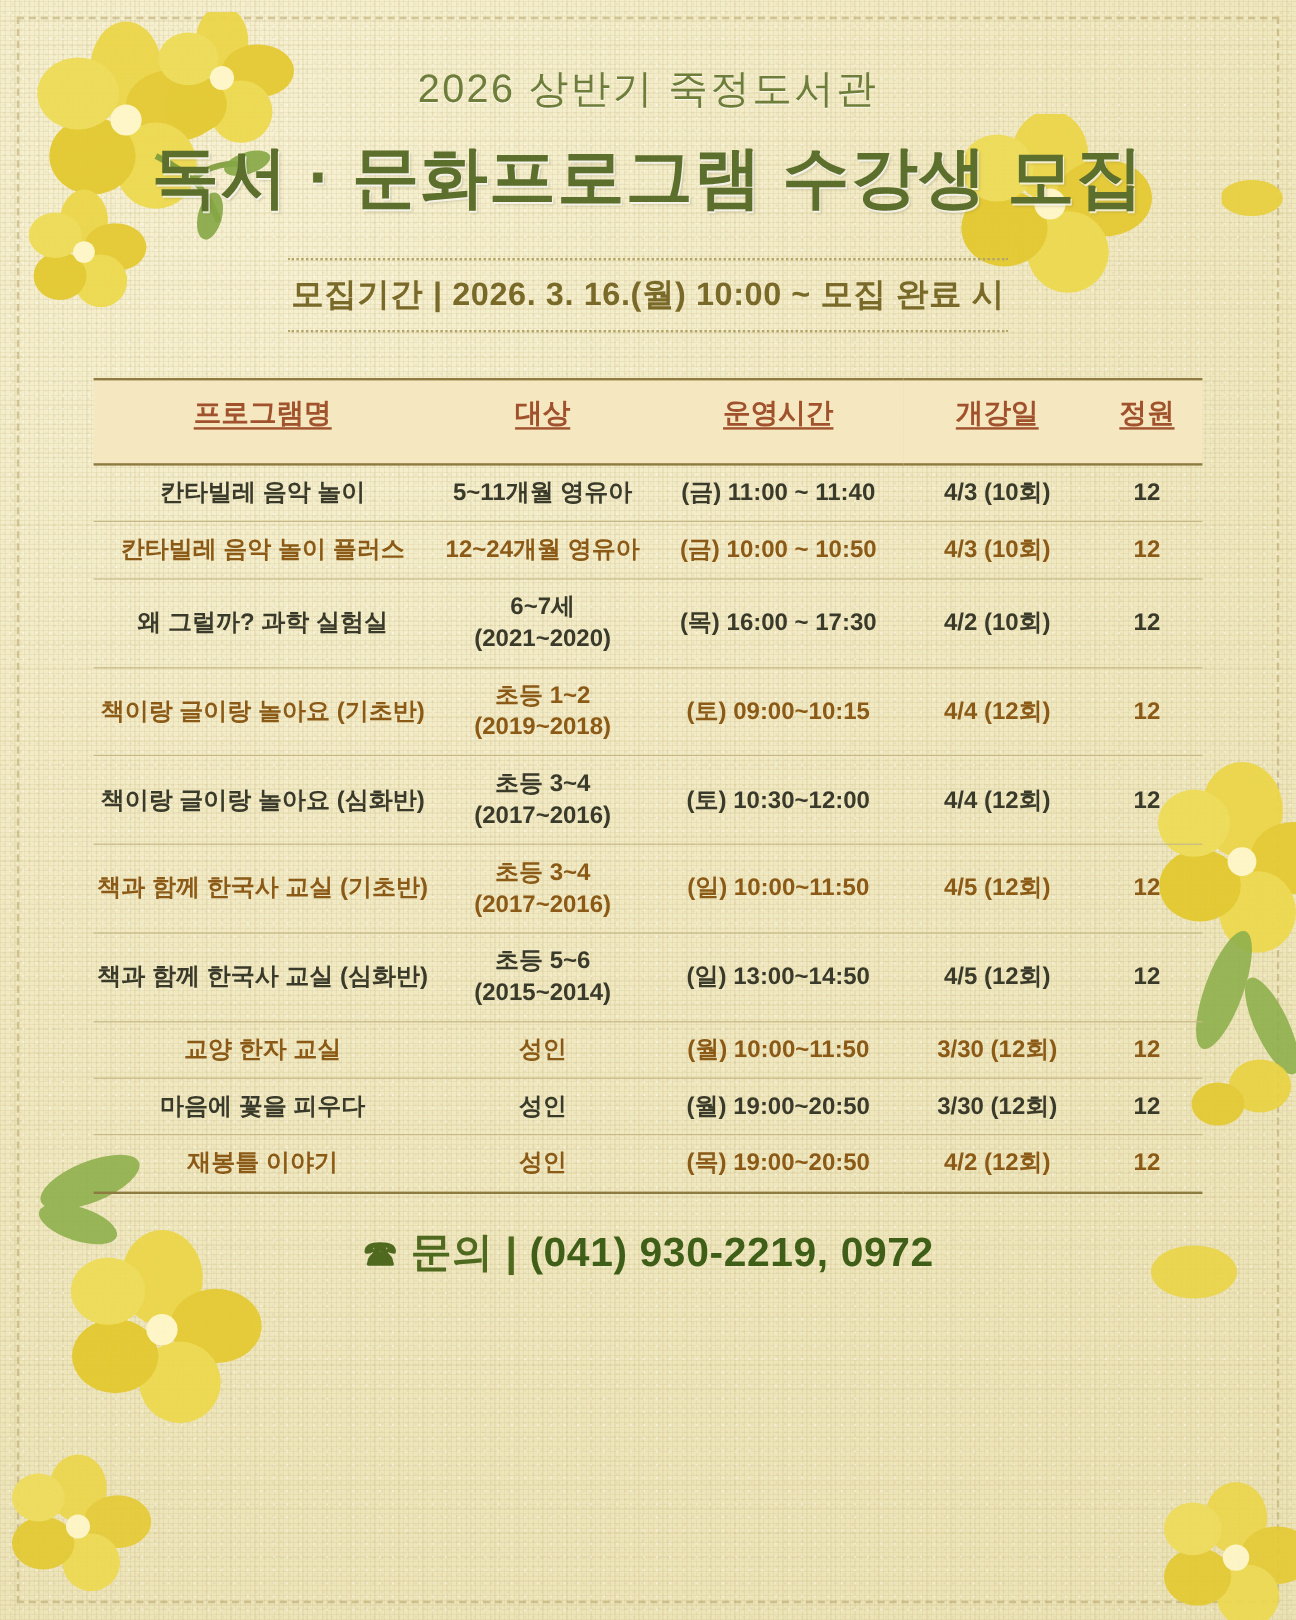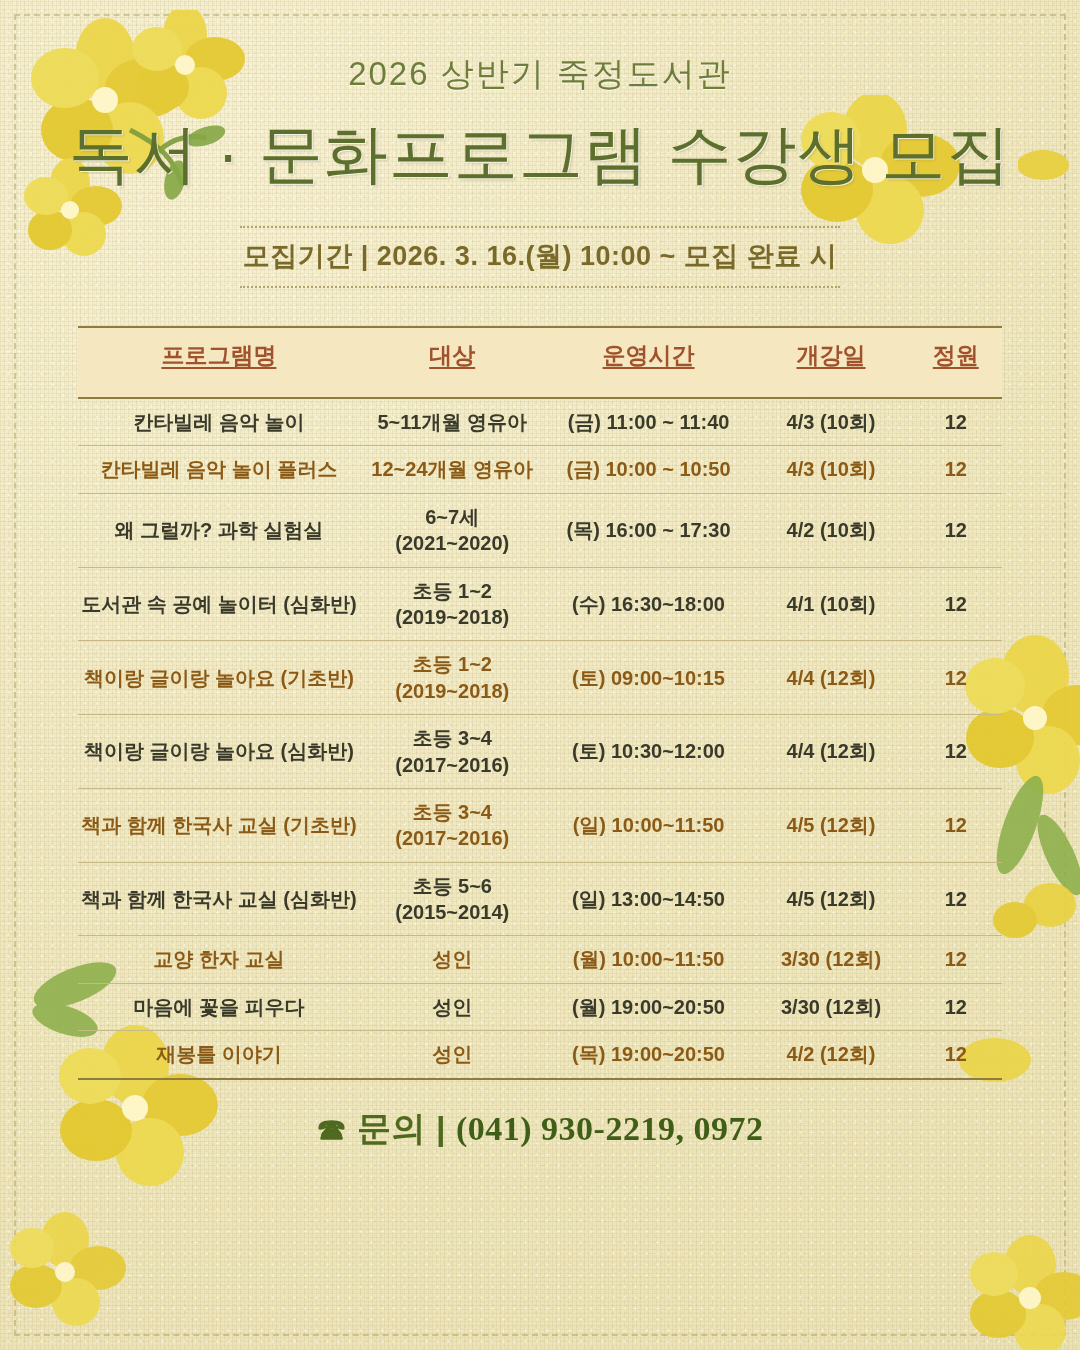--- a/index.html
+++ b/index.html
@@ -55,22 +55,22 @@
   }
   .subtitle-top {
     font-size: 33px;
     letter-spacing: 2px;
     color: #6e7e3a;
     font-weight: 400;
     text-shadow: 0 1px 0 rgba(255,255,255,0.7);
   }
   .main-title {
     margin-top: 14px;
-    font-size: 64px;
-    font-weight: normal;
+    font-size: 56px;
+    font-weight: bold;
     letter-spacing: 1px;
     color: #5d6f2c;
     text-shadow: 1px 1px 0 rgba(255,255,255,0.75), 2px 2px 2px rgba(120,110,60,0.25);
   }
   .period-wrap {
     margin: 28px auto 0;
     width: 600px;
     border-top: 2px dotted #b3a46a;
     border-bottom: 2px dotted #b3a46a;
     padding: 10px 0 12px;
@@ -129,21 +129,21 @@
     position: relative;
     z-index: 5;
     text-align: center;
     margin-top: 26px;
     font-size: 34px;
     font-weight: bold;
     color: #4f6a1f;
     letter-spacing: 0.5px;
   }
   .contact .phone-icon { font-size: 30px; }
-  .contact .num { color: #3f5f18; font-family: Liberation Serif, serif; }
+  .contact .num { color: #3f5f18; }
 
   
   .notes {
     position: relative;
     z-index: 5;
     margin: 22px 70px 0 70px;
     display: grid;
     grid-template-columns: 50% 50%;
     row-gap: 16px;
     font-size: 17px;
@@ -325,30 +325,20 @@
           <td>
             <span>6~7세</span>
             <span class="sub">(2021~2020)</span>
           </td>
           <td>(목) 16:00 ~ 17:30</td>
           <td>4/2 (10회)</td>
           <td>12</td>
         </tr>
 
 
-        <tr>
-          <td>도서관 속 공예 놀이터 (심화반)</td>
-          <td>
-            <span>초등 1~2</span>
-            <span class="sub">(2019~2018)</span>
-          </td>
-          <td>(수) 16:30~18:00</td>
-          <td>4/1 (10회)</td>
-          <td>12</td>
-        </tr>
 
         <tr class="alt">
           <td>책이랑 글이랑 놀아요 (기초반)</td>
           <td>
             <span>초등 1~2</span>
             <span class="sub">(2019~2018)</span>
           </td>
           <td>(토) 09:00~10:15</td>
           <td>4/4 (12회)</td>
           <td>12</td>

